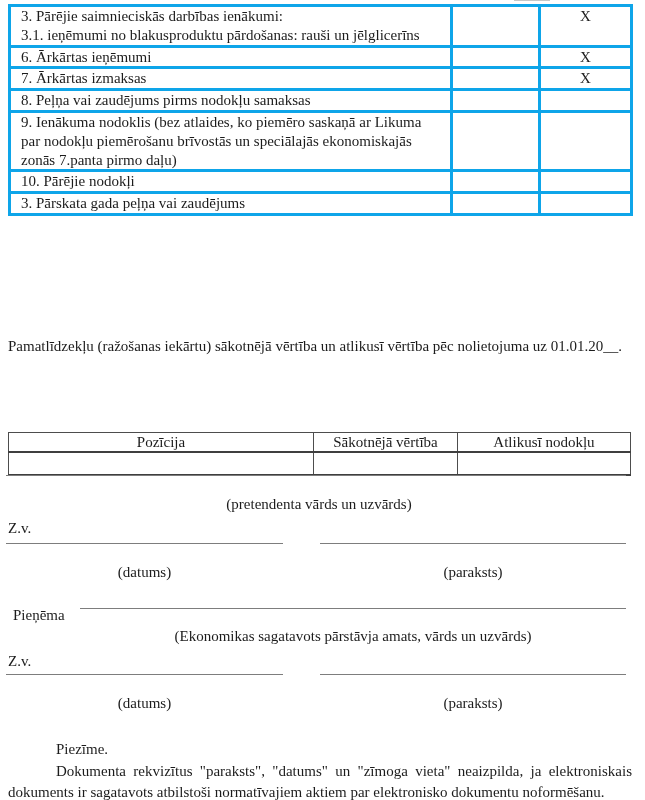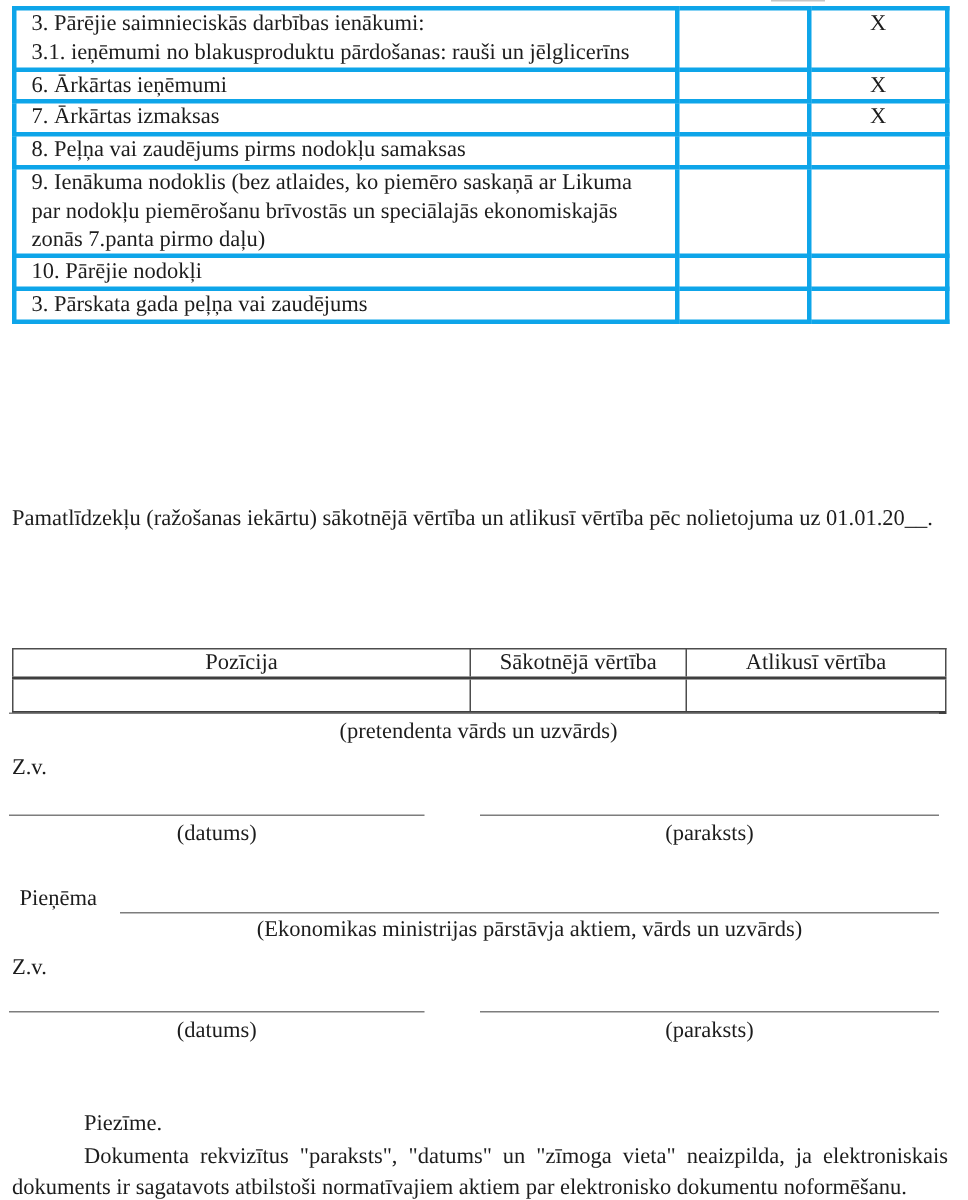--- a/index.html
+++ b/index.html
@@ -5,21 +5,21 @@
   html,body{margin:0;padding:0;background:#ffffff;}
   .page{
     position:relative;
     width:645px;height:800px;
     background:#ffffff;
     font-family:"Liberation Serif", serif;
     font-size:15px;
     color:#1c1c1c;
     overflow:hidden;
   }
-  .abs{position:absolute;}
+  .abs{position:absolute;margin-top:16px;}
   .center{text-align:center;}
 
   
   .artifact{position:absolute;top:0;left:514px;width:36px;height:1px;background:#c6c6c6;}
 
   
   #t1{position:absolute;top:4px;left:8px;width:622px;border-collapse:collapse;table-layout:fixed;}
   #t1 td{
     border:3px solid #0ea5e9;
     vertical-align:top;
@@ -126,21 +126,21 @@
   <table id="t2">
     <colgroup>
         <col style="width:305px">
         <col style="width:144px">
         <col style="width:173px">
       </colgroup>
     <thead>
       <tr>
         <th>Pozīcija</th>
         <th>Sākotnējā vērtība</th>
-        <th>Atlikusī vērtība</th>
+        <th>Atlikusī nodokļu</th>
       </tr>
     </thead>
     <tbody>
       <tr>
         <td></td>
         <td></td>
         <td></td>
       </tr>
     </tbody>
   </table>
@@ -148,21 +148,21 @@
   <div class="hline" id="sig1-line"></div>
   <div class="abs center" id="sig1-caption">(pretendenta vārds un uzvārds)</div>
   <div class="abs" id="zv1">Z.v.</div>
   <div class="hline" id="datums1-line"></div>
   <div class="hline" id="paraksts1-line"></div>
   <div class="abs center" id="datums1-label">(datums)</div>
   <div class="abs center" id="paraksts1-label">(paraksts)</div>
 
   <div class="abs" id="pienema">Pieņēma</div>
   <div class="hline" id="pienema-line"></div>
-  <div class="abs center" id="sig2-caption">(Ekonomikas ministrijas pārstāvja aktiem, vārds un uzvārds)</div>
+  <div class="abs center" id="sig2-caption">(Ekonomikas sagatavots pārstāvja amats, vārds un uzvārds)</div>
   <div class="abs" id="zv2">Z.v.</div>
   <div class="hline" id="datums2-line"></div>
   <div class="hline" id="paraksts2-line"></div>
   <div class="abs center" id="datums2-label">(datums)</div>
   <div class="abs center" id="paraksts2-label">(paraksts)</div>
 
   <div id="note">
     <div class="note-title">Piezīme.</div>
     <p class="note-body">Dokumenta rekvizītus "paraksts", "datums" un "zīmoga vieta" neaizpilda, ja elektroniskais dokuments ir sagatavots atbilstoši normatīvajiem aktiem par elektronisko dokumentu noformēšanu.</p>
   </div>

